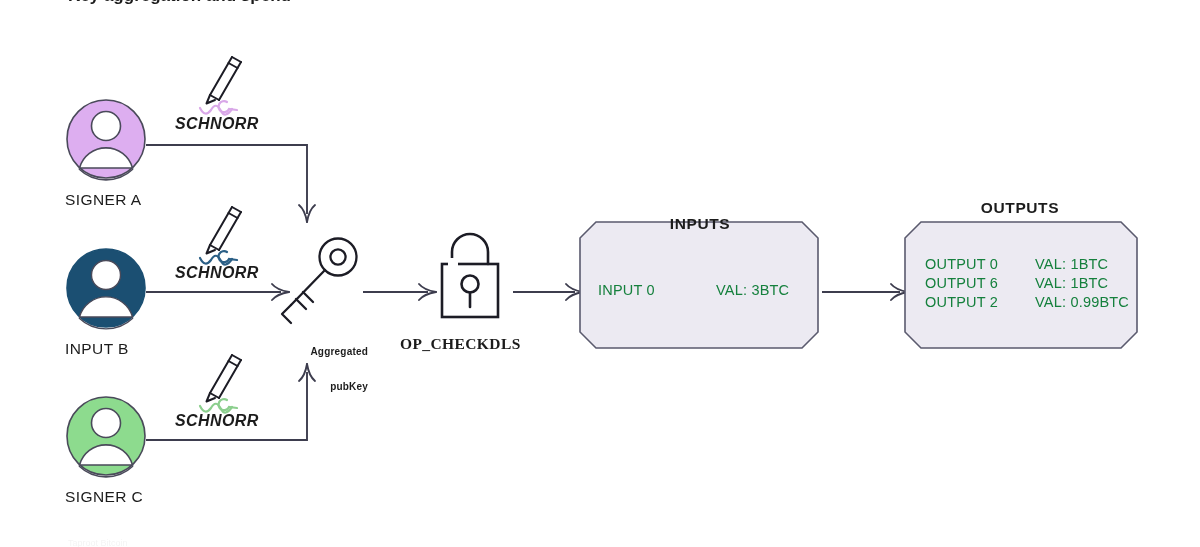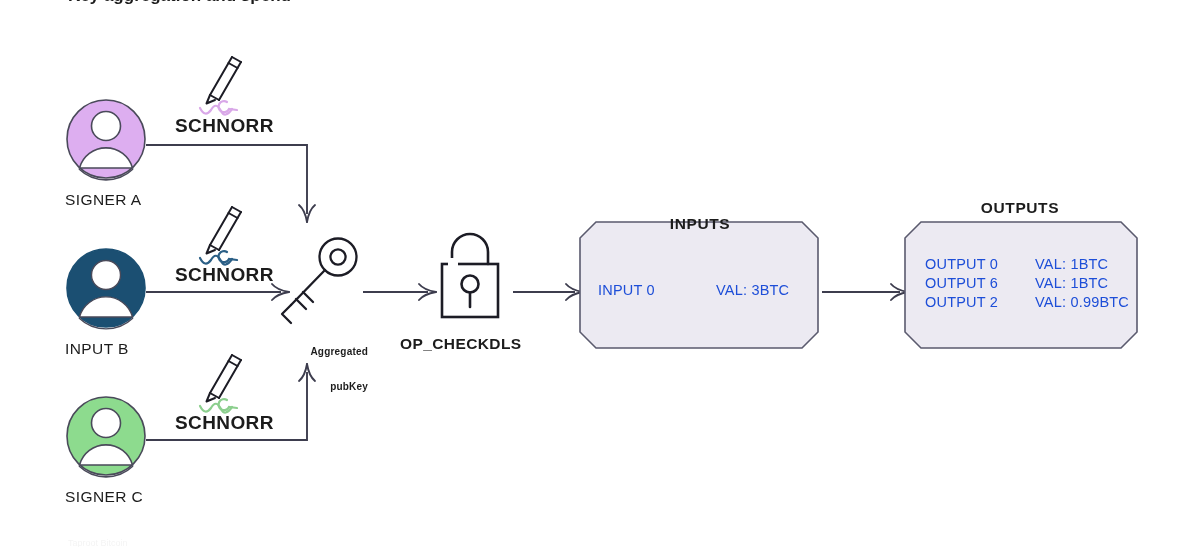--- a/index.html
+++ b/index.html
@@ -25,44 +25,45 @@
     color: #1c1c1c;
     white-space: pre;
     letter-spacing: 0.2px;
   }
   .signer-name {
     font-size: 15.5px;
     font-weight: normal;
     letter-spacing: 0.4px;
   }
   .schnorr-label {
-    font-size: 19px;
+    font-size: 16px;
     font-weight: bold;
     letter-spacing: 0.4px;
+    font-style: italic;
   }
   .key-label {
     font-size: 10px;
     font-weight: bold;
     text-align: right;
     line-height: 1.18;
   }
   .op-label {
     font-size: 15.5px;
     font-weight: bold;
     letter-spacing: 0.4px;
   }
   .box-title {
     font-size: 15.5px;
     font-weight: bold;
     letter-spacing: 0.6px;
     text-align: center;
   }
   .box-row-text {
     font-size: 14.5px;
-    color: #1d4ed8;
+    color: #15803d;
     letter-spacing: 0.2px;
   }
   .io-grid { position: absolute; display: grid; }
   #inputs-grid {
     grid-template-columns: 118px auto;
     row-gap: 20px;
   }
   #outputs-grid {
     grid-template-columns: 110px auto;
     row-gap: 3px;
@@ -232,21 +233,21 @@
 
   <div class="lbl schnorr-label" style="left:175px; top:115px;">SCHNORR</div>
   <div class="lbl schnorr-label" style="left:175px; top:264px;">SCHNORR</div>
   <div class="lbl schnorr-label" style="left:175px; top:412px;">SCHNORR</div>
 
   <div class="lbl key-label" style="left:250px; top:322px; width:118px;">
     <div>Aggregated</div>
     <div>pubKey</div>
   </div>
 
-  <div class="lbl op-label" style="left:400px; top:335px;">OP_CHECKDLS</div>
+  <div class="lbl op-label" style="left:400px; top:335px;font-family:Liberation Serif, serif;">OP_CHECKDLS</div>
 
   <div class="lbl box-title" style="left:600px; top:199px; width:200px;margin-top:16px;">INPUTS</div>
   <div class="lbl box-title" style="left:920px; top:199px; width:200px;">OUTPUTS</div>
 
   <div class="io-grid" id="inputs-grid" style="left:598px; top:282px;">
     <span class="box-row-text">INPUT 0</span>
     <span class="box-row-text">VAL: 3BTC</span>
   </div>
 
   <div class="io-grid" id="outputs-grid" style="left:925px; top:256px;">

